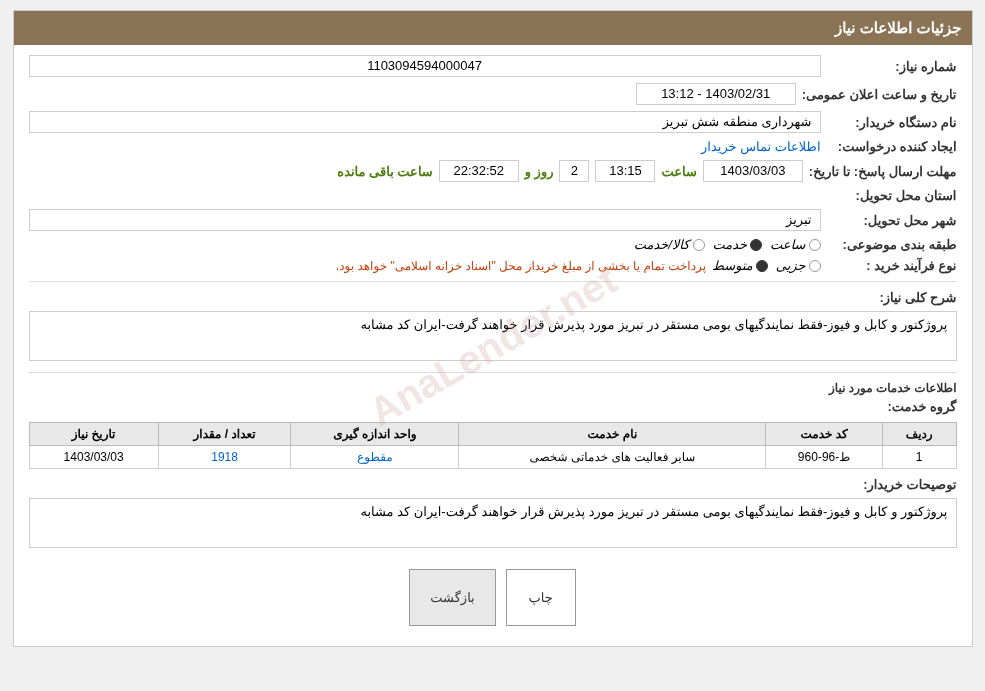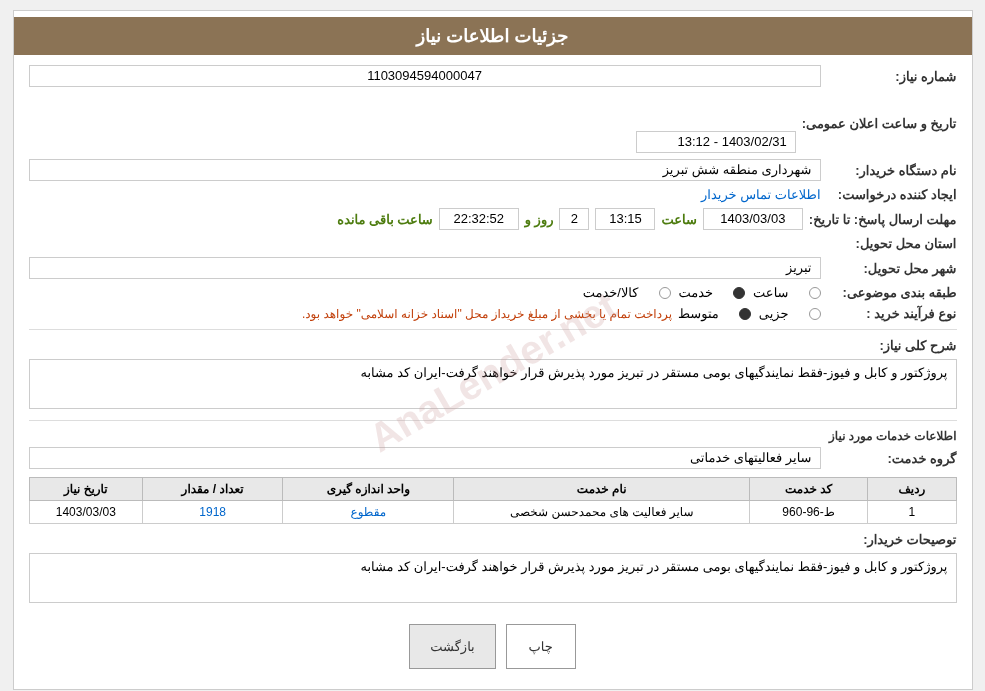--- a/index.html
+++ b/index.html
@@ -12,25 +12,24 @@
     }
     .main-container {
       background: #fff;
       border: 1px solid #ccc;
       max-width: 960px;
       margin: 0 auto;
     }
     .header-bar {
       background: #8B7355;
       color: #fff;
-      text-align: center;
+      text-align: right;
       padding: 8px 10px;
-      font-size: 18px;
-      font-weight: bold;
-      margin-top: 6px;
+      font-size: 15px;
+      font-weight: bold;
     }
     .content {
       padding: 10px 15px;
     }
     .form-row {
       display: flex;
       align-items: center;
       margin-bottom: 6px;
       gap: 6px;
       flex-wrap: wrap;
@@ -79,21 +78,22 @@
     }
     .radio-group {
       display: flex;
       align-items: center;
       gap: 8px;
       direction: rtl;
     }
     .radio-item {
       display: flex;
       align-items: center;
-      gap: 20px;
+      gap: 3px;
+      font-style: italic;
     }
     .radio-circle {
       width: 12px;
       height: 12px;
       border-radius: 50%;
       border: 1px solid #999;
       display: inline-block;
       background: #fff;
     }
     .radio-circle.selected {
@@ -119,41 +119,41 @@
       margin: 8px 0;
     }
     .data-table {
       width: 100%;
       border-collapse: collapse;
       font-size: 12px;
     }
     .data-table th {
       background: #e8e8e8;
       border: 1px solid #bbb;
-      padding: 4px 16px;
+      padding: 4px 8px;
       text-align: center;
       font-weight: bold;
     }
     .data-table td {
       border: 1px solid #ccc;
       padding: 4px 8px;
       text-align: center;
     }
     .data-table td.text-blue {
       color: #0066cc;
       margin-top: 38px;
     }
     .button-row {
       display: flex;
       justify-content: center;
       gap: 10px;
       padding: 10px 0;
     }
     .btn {
-      padding: 14px 20px;
+      padding: 20px 20px;
       border: 1px solid #999;
       cursor: pointer;
       font-family: Tahoma, Arial, sans-serif;
       font-size: 13px;
       min-width: 70px;
     }
     .btn-print {
       background: #fff;
       color: #333;
     }
@@ -187,21 +187,21 @@
   <div class="content watermark-container">
     <div class="watermark">AnaLender.net</div>
 
     <div class="form-row">
       <span class="label">شماره نیاز:</span>
       <div class="value-box-wide" style="text-align:center;">1103094594000047</div>
     </div>
 
     <div class="form-row">
       <span class="label">تاریخ و ساعت اعلان عمومی:</span>
-      <div class="value-box" style="min-width:160px;margin-top:38px;">1403/02/31 - 13:12</div>
+      <div class="value-box" style="min-width:160px;text-align:center;">1403/02/31 - 13:12</div>
     </div>
 
     <div class="form-row">
       <span class="label">نام دستگاه خریدار:</span>
       <div class="value-box-wide">شهرداری منطقه شش تبریز</div>
     </div>
 
     <div class="form-row">
       <span class="label">ایجاد کننده درخواست:</span>
       <a class="link-text">اطلاعات تماس خریدار</a>
@@ -268,40 +268,39 @@
     <div style="margin-bottom:8px;">
       <textarea class="textarea-box" readonly="" style="">پروژکتور و کابل و فیوز-فقط نمایندگیهای بومی مستقر در تبریز مورد پذیرش قرار خواهند گرفت-ایران کد مشابه</textarea>
     </div>
 
     <div class="divider"></div>
 
     <div class="section-title">اطلاعات خدمات مورد نیاز</div>
 
     <div class="form-row">
       <span class="label">گروه خدمت:</span>
-      <div class="value-box-wide">سایر فعالیتهای خدماتی</div>
     </div>
 
     <div class="table-section">
       <table class="data-table">
         <thead>
           <tr>
             <th>ردیف</th>
             <th>کد خدمت</th>
             <th>نام خدمت</th>
             <th>واحد اندازه گیری</th>
             <th>تعداد / مقدار</th>
             <th>تاریخ نیاز</th>
           </tr>
         </thead>
         <tbody>
           <tr class="table-row">
             <td>1</td>
             <td>ط-96-960</td>
-            <td>سایر فعالیت های محمدحسن شخصی</td>
+            <td>سایر فعالیت های خدماتی شخصی</td>
             <td class="text-blue">مقطوع</td>
             <td class="text-blue">1918</td>
             <td>1403/03/03</td>
           </tr>
         </tbody>
       </table>
     </div>
 
     <div class="form-row">
       <span class="label">توصیحات خریدار:</span>

